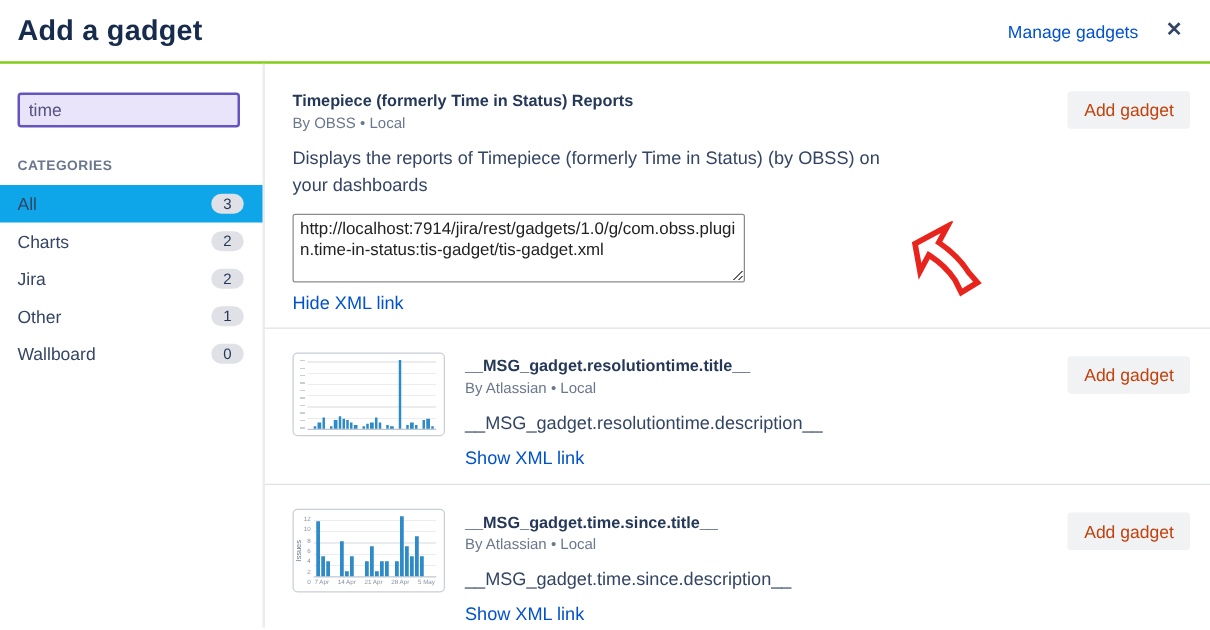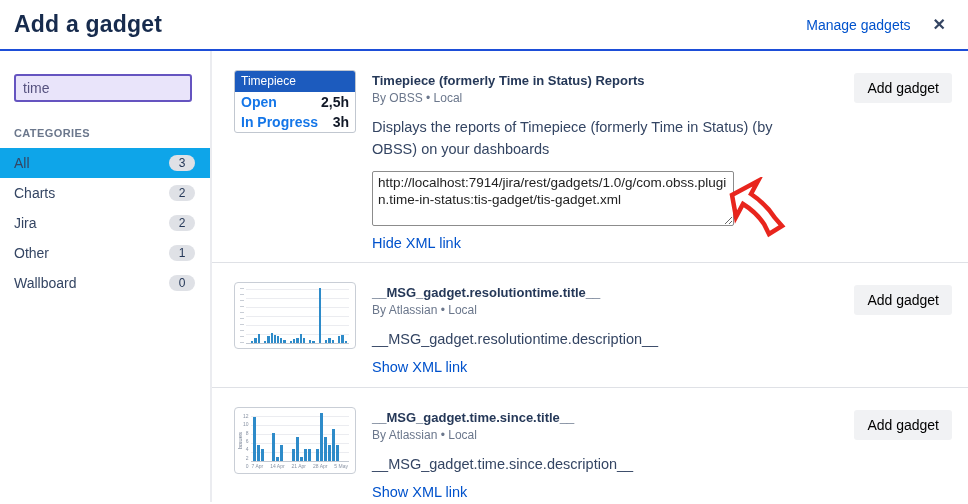--- a/index.html
+++ b/index.html
@@ -1,21 +1,21 @@
 <!DOCTYPE html>
 <html><head>
 <meta charset="utf-8">
 <style>
   * { margin:0; padding:0; box-sizing:border-box; }
   html,body { background:#fff; }
   body { font-family:"Liberation Sans", sans-serif; color:#172B4D; }
   .dialog { width:968px; height:504px; background:#fff; position:relative; overflow:hidden; }
 
   
-  .dlg-header { height:51px; display:flex; align-items:center; padding:0 18px 0 14px; border-bottom:2px solid #1d4ed8; }
+  .dlg-header { height:51px; display:flex; align-items:center; padding:0 18px 0 14px; border-bottom:2px solid #84cc16; }
   .dlg-title { font-size:23px; font-weight:700; color:#172B4D; flex:1; letter-spacing:.2px; }
   .manage-link { font-size:14px; color:#0052CC; text-decoration:none; cursor:pointer; margin-right:18px;text-align:center; }
   .close-btn { background:none; border:none; font-size:16px; font-weight:700; color:#344563; cursor:pointer; line-height:1; padding:2px 4px; }
 
   
   .dlg-body { display:flex; height:451px; }
   .sidebar { width:212px; flex-shrink:0; border-right:2px solid #EBECF0; padding-top:23px; }
   .content { flex:1; overflow:hidden; }
 
   
@@ -31,21 +31,21 @@
   .gadget-row.row-2 { height:125px;justify-content:space-between; }
   .gadget-row + .gadget-row { border-top:1px solid #DFE1E6; }
   .thumb-col { width:122px; flex-shrink:0; margin-right:16px; }
   .ginfo { flex:1; max-width:492px; }
   .gtitle { font-size:13px; font-weight:700; color:#253858; padding-top:3px; }
   .gby { font-size:12px; color:#6B778C; margin-top:3px; }
   .gdesc { font-size:14.5px; color:#344563; margin-top:11px; line-height:22px; }
   .xml-box { margin-top:11px; width:362px; height:55px; font-size:13.5px; font-family:"Liberation Sans", sans-serif; color:#222; border:1px solid #8C8C8C; border-radius:2px; padding:2px 5px; resize:both; line-height:17px; word-break:break-all; display:block; }
   .xml-link { display:inline-block; margin-top:9px; font-size:14.5px; color:#0052CC; cursor:pointer; text-decoration:none; }
   .gaction { margin-left:auto; align-self:flex-start; padding-top:3px; }
-  .add-btn { background:#F1F2F4; border:none; border-radius:3px; color:#000000; font-size:14px; padding:7px 13px; cursor:pointer; font-family:inherit;margin-left:35px; }
+  .add-btn { background:#F1F2F4; border:none; border-radius:3px; color:#c2410c; font-size:14px; padding:7px 13px; cursor:pointer; font-family:inherit;margin-left:35px; }
 
   
   .tp-preview { width:122px; border:1px solid #C1C7D0; border-radius:3px; background:#fff; overflow:hidden; }
   .tp-header { background:#1C5BBE; color:#fff; font-size:12px; padding:3px 6px 4px; }
   .tp-row { display:flex; justify-content:space-between; align-items:baseline; padding:2px 6px; font-size:14px; font-weight:700; }
   .tp-label { color:#1476E8; }
   .tp-value { color:#111827; }
 
   
   .chart-thumb { width:122px; height:67px; border:1px solid #C9CED6; border-radius:4px; background:#fff; display:flex; padding:5px 6px 4px 2px; }
@@ -97,33 +97,20 @@
       </div>
       <div class="cat-item">
         <span>Wallboard</span>
         <span class="badge">0</span>
       </div>
     </div>
 
     <div class="content">
 
       <div class="gadget-row row-1">
-        <div class="thumb-col">
-          <div class="tp-preview">
-            <div class="tp-header">Timepiece</div>
-            <div class="tp-row">
-              <span class="tp-label">Open</span>
-              <span class="tp-value">2,5h</span>
-            </div>
-            <div class="tp-row">
-              <span class="tp-label">In Progress</span>
-              <span class="tp-value">3h</span>
-            </div>
-          </div>
-        </div>
         <div class="ginfo">
           <div class="gtitle">Timepiece (formerly Time in Status) Reports</div>
           <div class="gby">By OBSS • Local</div>
           <div class="gdesc">Displays the reports of Timepiece (formerly Time in Status) (by OBSS) on your dashboards</div>
           <textarea class="xml-box" spellcheck="false" style="">http://localhost:7914/jira/rest/gadgets/1.0/g/com.obss.plugin.time-in-status:tis-gadget/tis-gadget.xml</textarea>
           <a class="xml-link">Hide XML link</a>
         </div>
         <div class="gaction">
           <button class="add-btn">Add gadget</button>
         </div>

